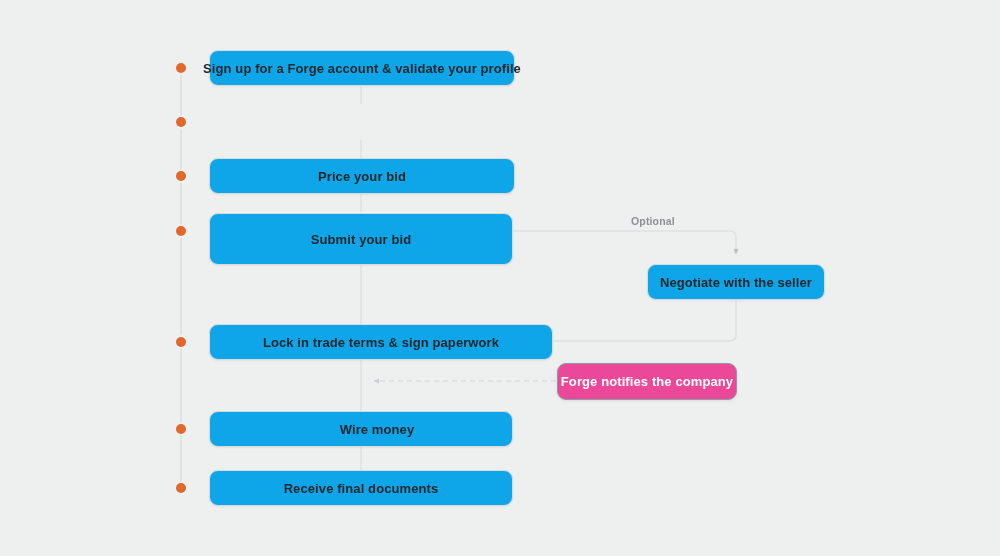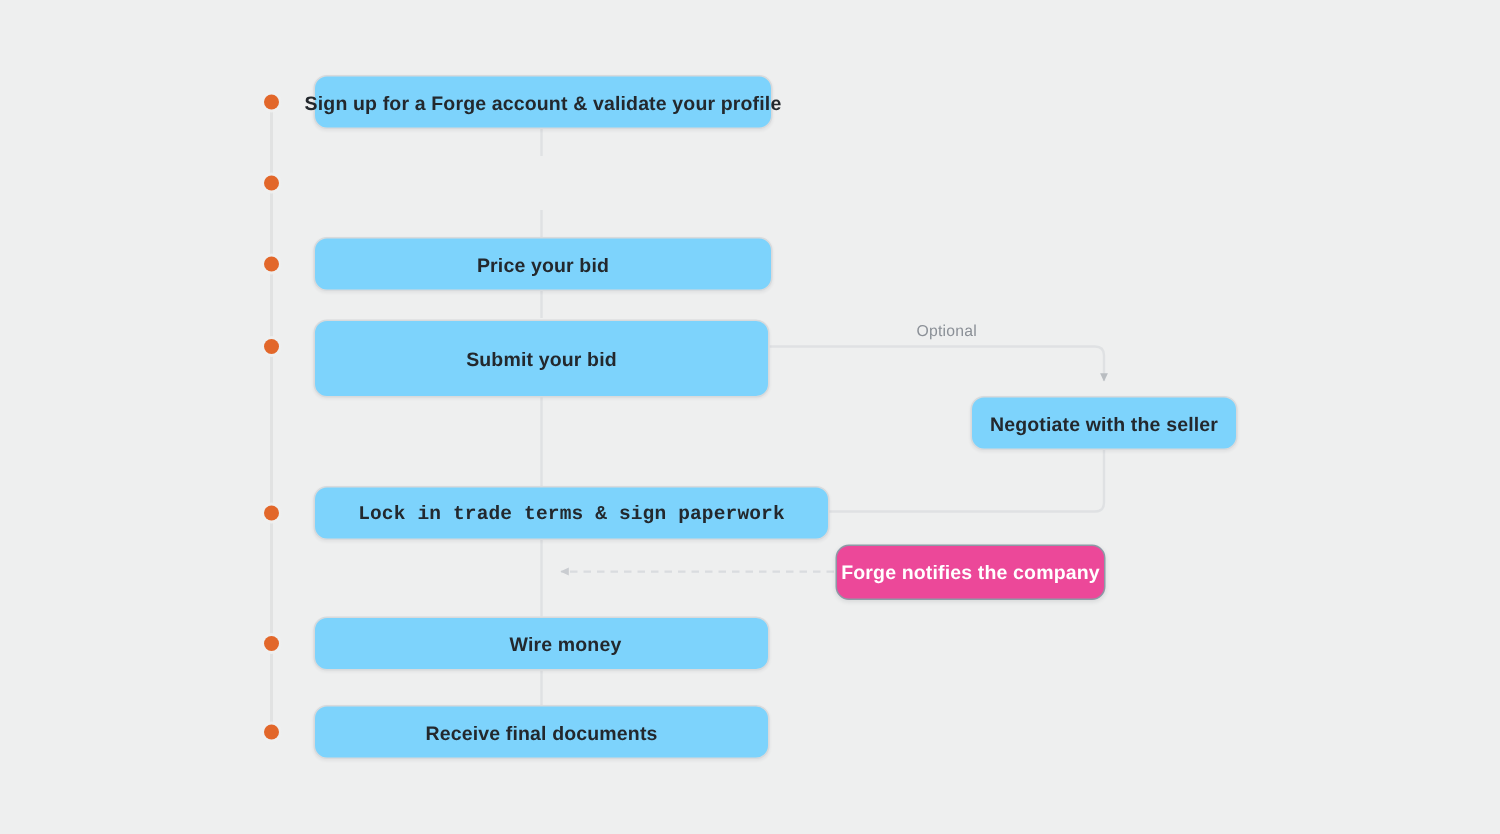--- a/index.html
+++ b/index.html
@@ -56,21 +56,21 @@
     align-items: center;
     justify-content: center;
     border-radius: 9px;
     font-size: 13px;
     font-weight: bold;
     letter-spacing: 0.1px;
     white-space: nowrap;
     user-select: none;
   }
   .node.plain {
-    background: #7dd3fc;
+    background: #0ea5e9;
     border: 1px solid #d8dadc;
     color: #23282d;
     box-shadow: 0 1px 2px rgba(30,40,50,0.06);
   }
   .node.muted {
     background: #ec4899;
     border: 1px solid #8d99a6;
     color: #ffffff;
     box-shadow: 0 1px 3px rgba(30,40,50,0.10);
   }
@@ -131,23 +131,23 @@
 
   <div class="node plain" style="left:209px; top:50px; width:306px; height:36px;">Sign up for a Forge account &amp; validate your profile</div>
 
 
   <div class="node plain" style="left:209px; top:158px; width:306px; height:36px;">Price your bid</div>
 
   <div class="node plain" style="left:209px; top:213px; width:304px; height:52px;">Submit your bid</div>
 
   <div class="node plain" style="left:647px; top:264px; width:178px; height:36px;">Negotiate with the seller</div>
 
-  <div class="node plain" style="left:209px; top:324px; width:344px; height:36px;font-family:Liberation Mono, monospace;">Lock in trade terms &amp; sign paperwork</div>
+  <div class="node plain" style="left:209px; top:324px; width:344px; height:36px;">Lock in trade terms &amp; sign paperwork</div>
 
   <div class="node muted" style="left:557px; top:363px; width:180px; height:37px;">Forge notifies the company</div>
 
   <div class="node plain" style="left:209px; top:411px; width:304px; height:36px;padding-left:32px;">Wire money</div>
 
   <div class="node plain" style="left:209px; top:470px; width:304px; height:36px;">Receive final documents</div>
 
-  <div class="edge-label" style="left:611px; top:215px;">Optional</div>
+  <div class="edge-label" style="left:631px; top:215px;font-weight:bold;">Optional</div>
 
 </div>
 
 </body></html>

